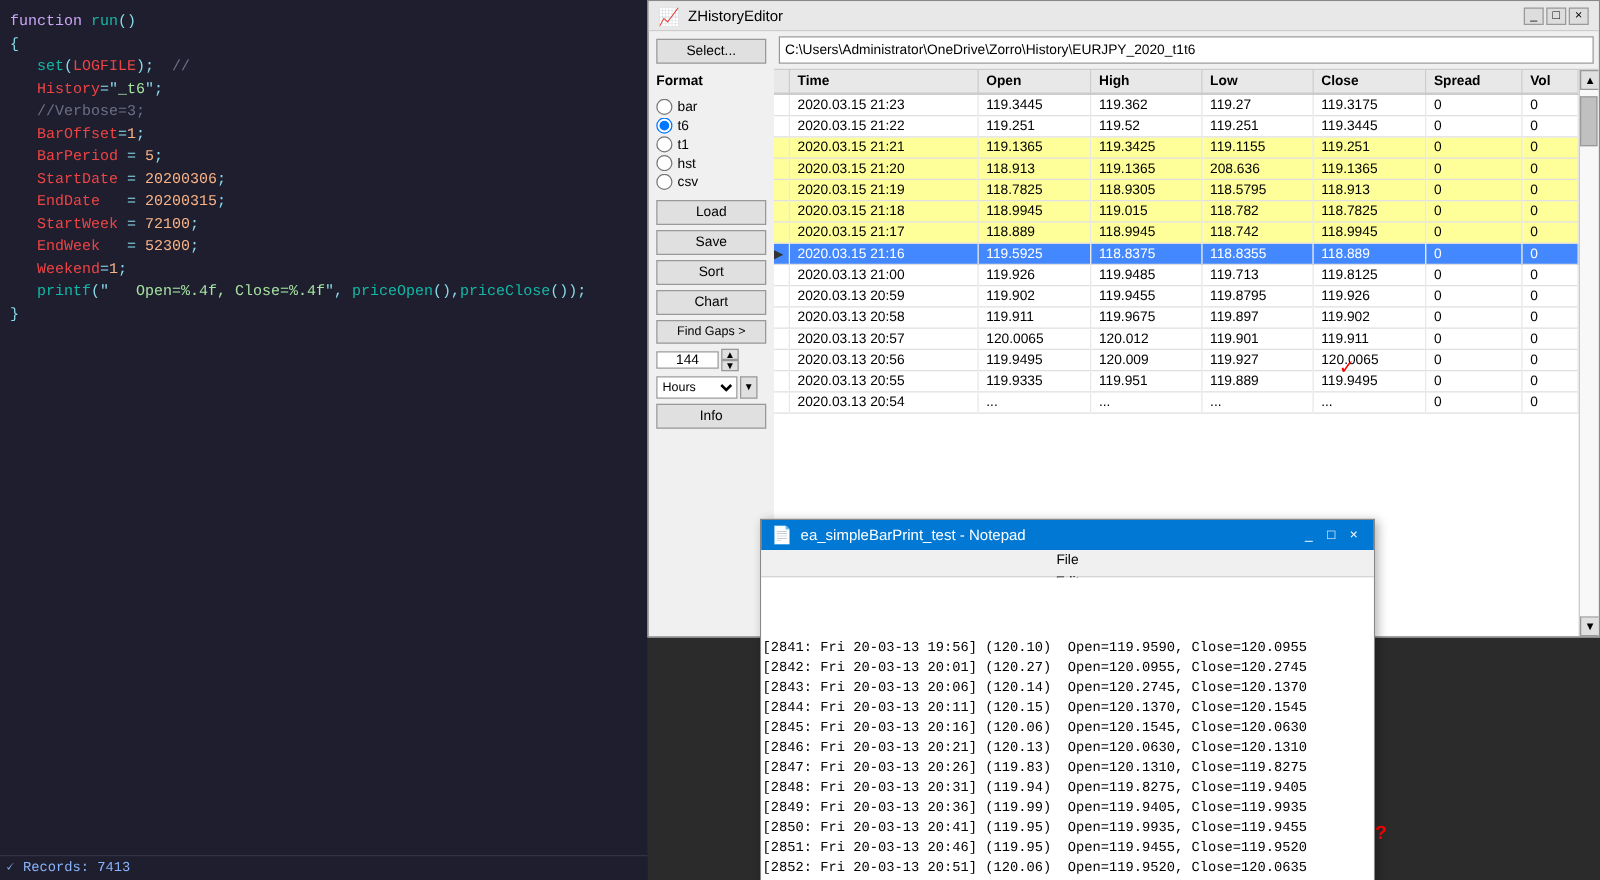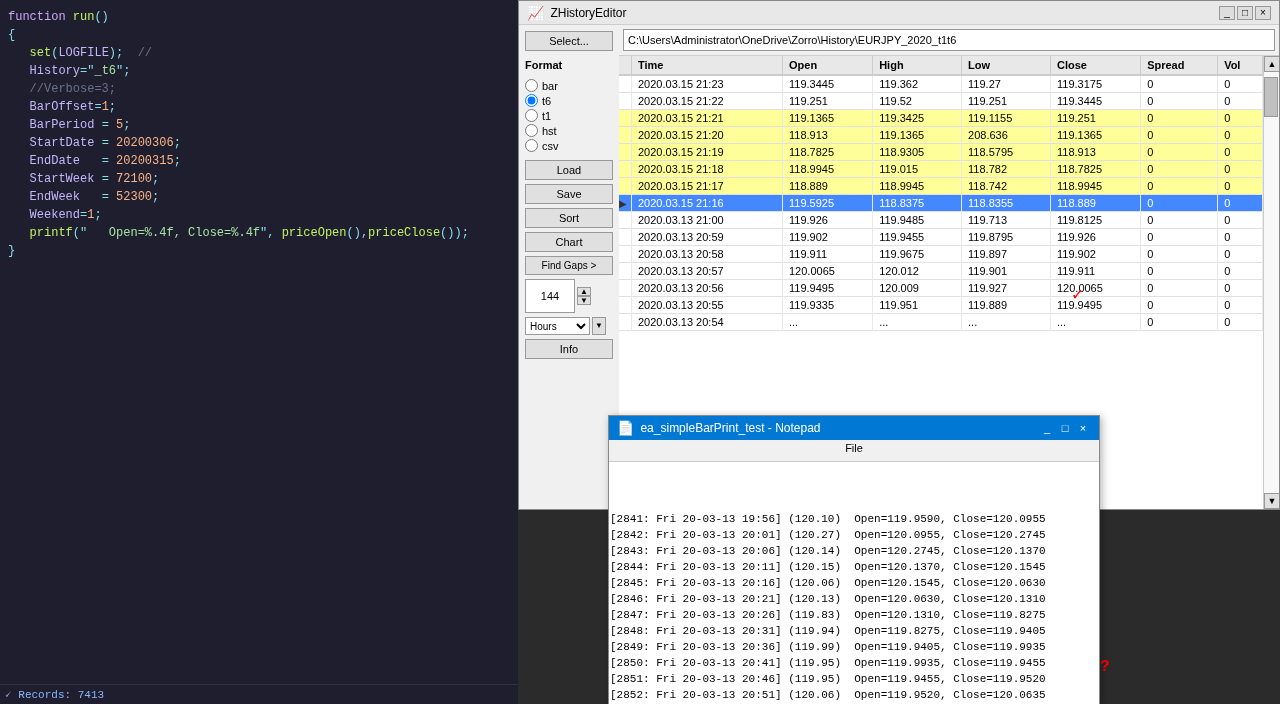--- a/index.html
+++ b/index.html
@@ -12,22 +12,22 @@
       width: 518px; height: 704px;
       background: #1e1e2e;
       color: #cdd6f4;
       font-family: 'Courier New', monospace;
       font-size: 12px;
       padding: 8px;
       overflow: hidden;
     }
     .code-line { line-height: 18px; white-space: pre; }
     .kw { color: #cba6f7; }
-    .fn { color: #bef264; }
-    .var { color: #c4b5fd; margin-top: 15px; }
+    .fn { color: #14b8a6; }
+    .var { color: #ef4444; margin-top: 15px; }
     .str { color: #a6e3a1; }
     .num { color: #fab387; }
     .comment { color: #6c7086; }
     .punct { color: #89dceb; }
 
     #records-bar {
       position: absolute;
       left: 0; bottom: 0;
       width: 518px; height: 20px;
       background: #1e1e2e;
@@ -102,21 +102,21 @@
     }
 
     .radio-group { display: flex; flex-direction: column; gap: 2px; margin: 4px 0; }
     .radio-item { display: flex; align-items: center; gap: 4px; cursor: pointer; }
     .radio-item input[type=radio] { margin: 0; }
 
     .format-label { font-weight: bold; font-size: 11px; margin-top: 4px; }
 
     .spinner-group { display: flex; align-items: center; gap: 2px; }
     .spinner-input {
-      width: 50px; height: 34px;
+      width: 50px; height: 14px;
       border: 1px solid #999;
       font-size: 11px;
       text-align: center;
       background: white;
     }
     .spinner-btns { display: flex; flex-direction: column; }
     .spinner-btn {
       width: 14px; height: 9px;
       background: #e0e0e0;
       border: 1px solid #999;

